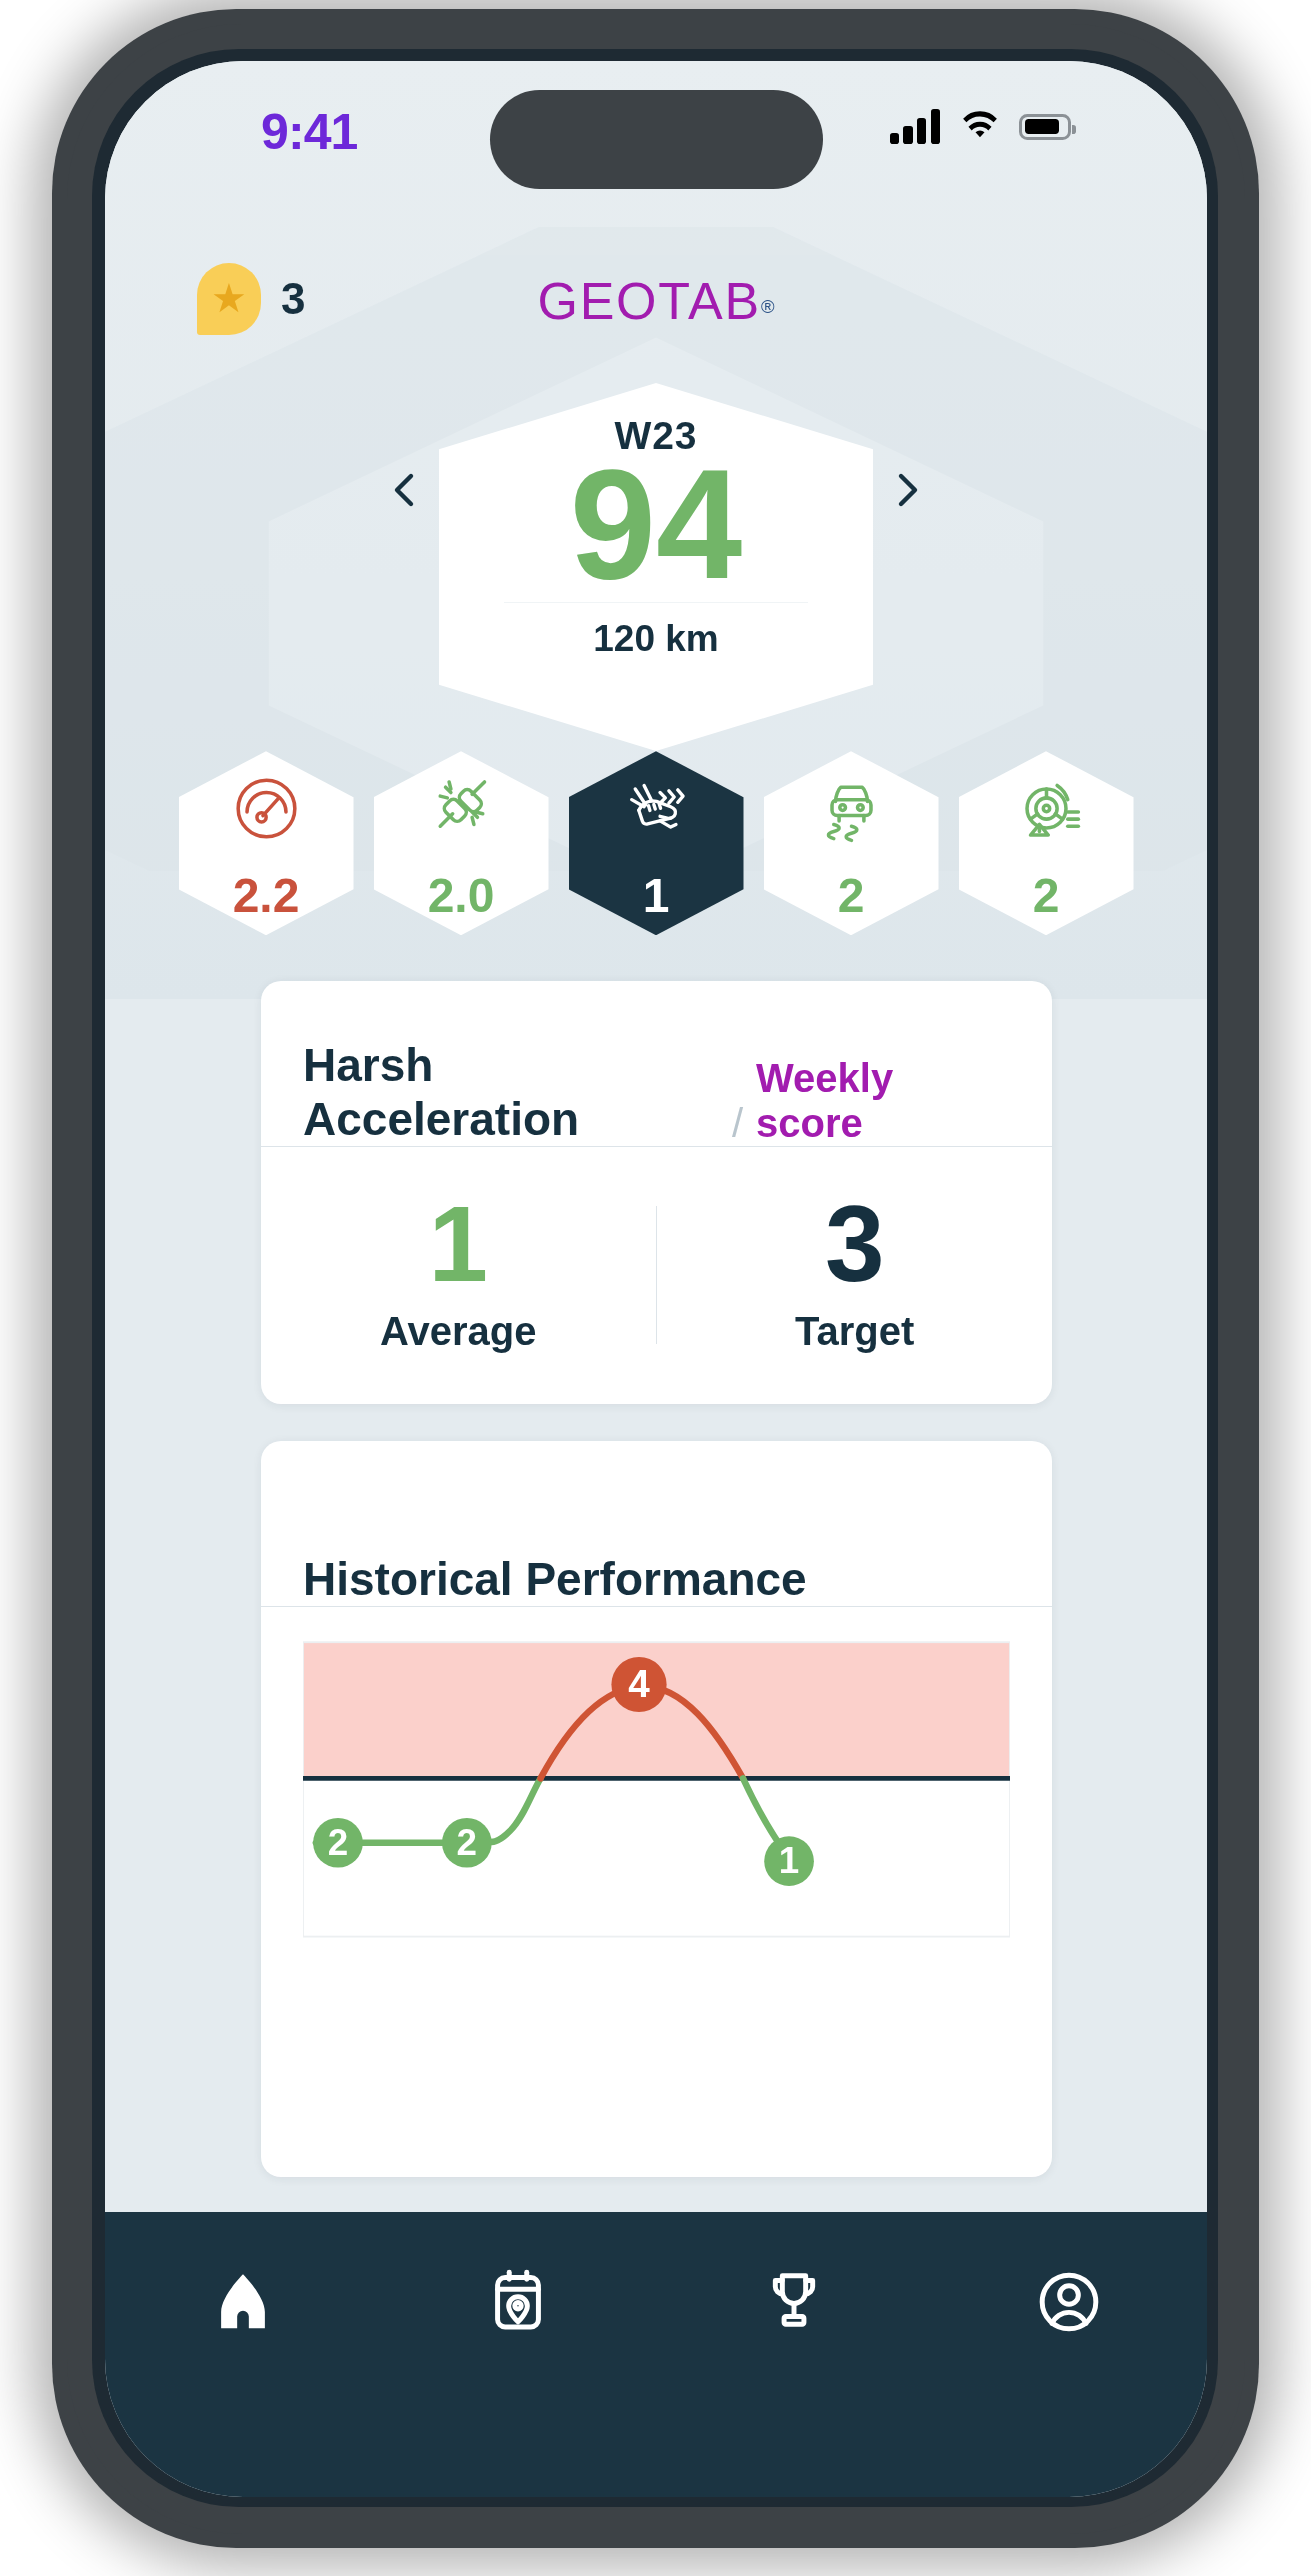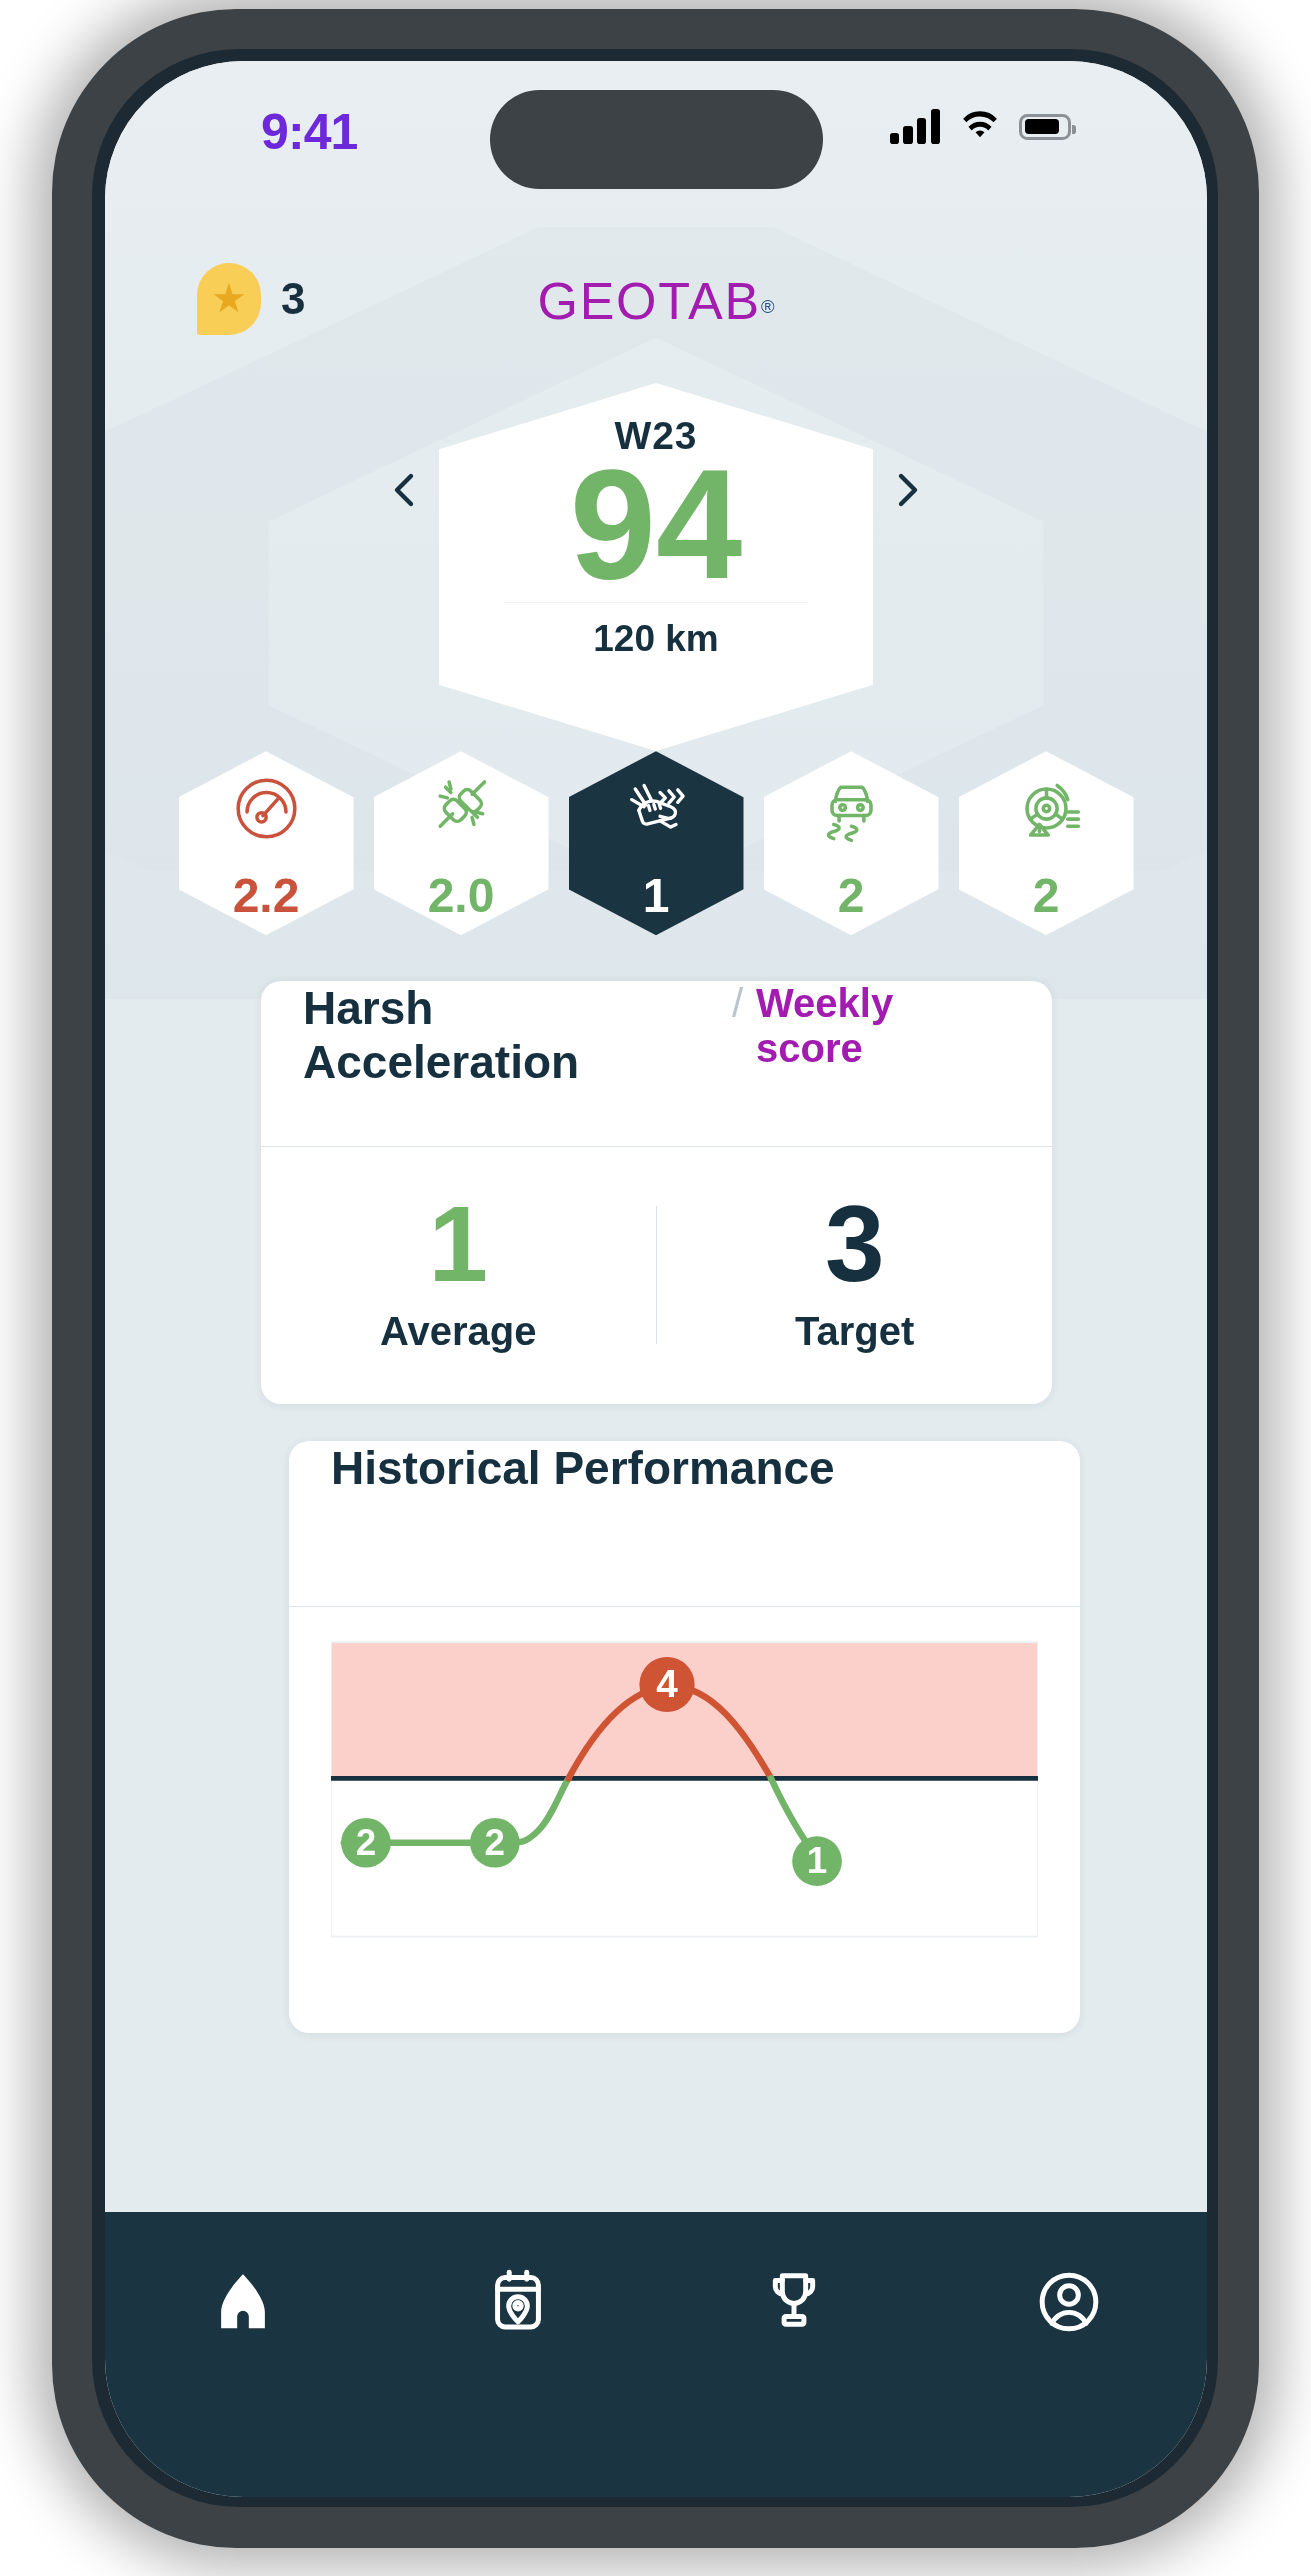--- a/index.html
+++ b/index.html
@@ -73,22 +73,22 @@
   .mhex .inner{position:relative;display:flex;flex-direction:column;align-items:center;gap:21px;}
   .mhex svg{width:85px;height:85px;}
   .mval{font-size:48px;font-weight:700;line-height:1;}
   .mhex.red .mval{color:#c9523c;} .mhex.green .mval{color:#72b568;}
   .mhex.active .mval{color:#ffffff;}
 
   
   .card{position:absolute;left:156px;width:791px;background:#fff;border-radius:20px;
       box-shadow:0 1.8px 9.2px rgba(22,48,63,.07);}
   #card-metric{top:920px;height:423px;}
-  #card-history{top:1380px;height:592px;margin-left:28px;}
-  .card-head{height:166px;display:flex;align-items:flex-start;padding:0 42px;
+  #card-history{top:1380px;height:736px;}
+  .card-head{height:166px;display:flex;align-items:flex-end;padding:0 42px;
       border-bottom:1.8px solid #dde4e9;box-sizing:border-box;}
   .card-title{font-size:46px;font-weight:700;color:#16303f;}
   .card-sep{font-size:40px;color:#b9c5cd;margin:0 13px;font-weight:400;}
   .card-sub{font-size:40px;color:#a21caf;font-weight:700;}
   .stats{display:flex;height:256px;}
   .stat{flex:1;display:flex;flex-direction:column;align-items:center;justify-content:center;gap:16.6px;}
   .stat .num{font-size:107px;font-weight:700;line-height:.9;}
   .stat.avg .num{color:#72b568;} .stat.tgt .num{color:#16303f;}
   .stat .lbl{font-size:40px;font-weight:700;color:#16303f;}
   .stat-divider{width:1.8px;height:138px;align-self:center;background:#dde4e9;}

